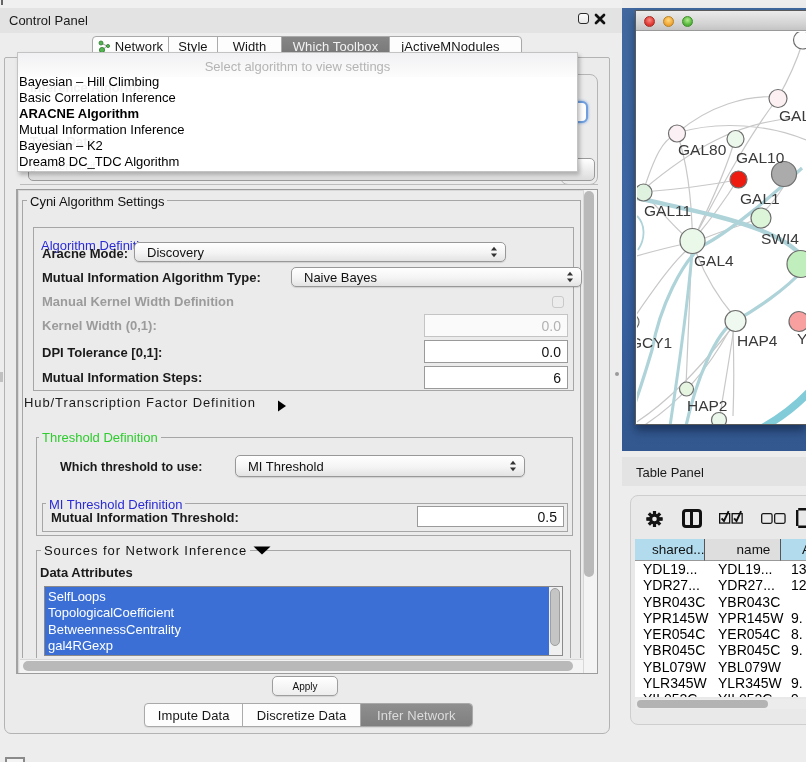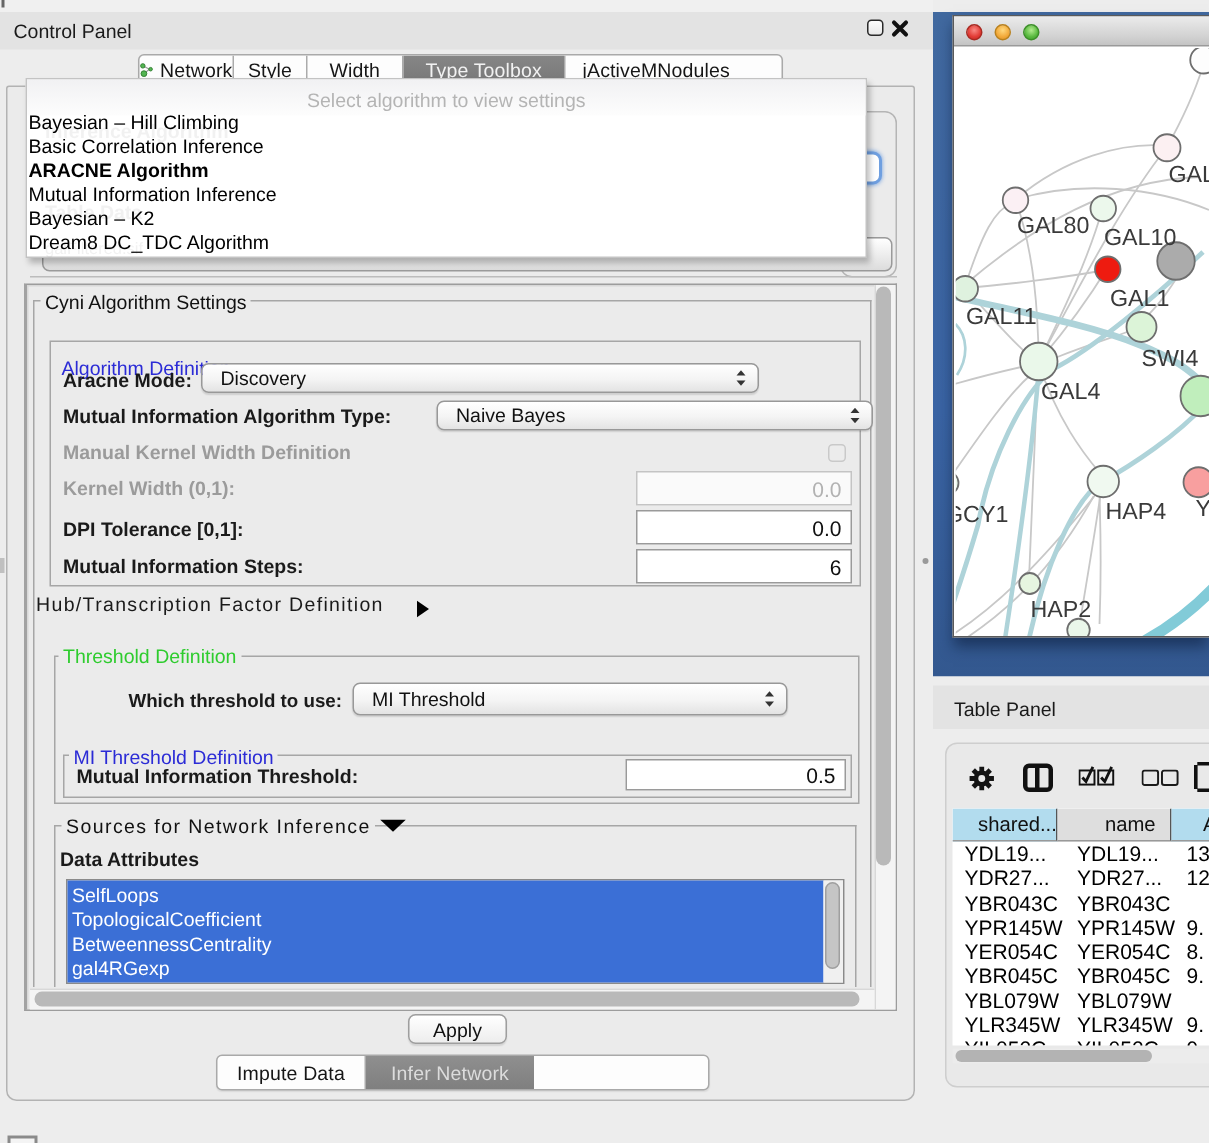--- a/index.html
+++ b/index.html
@@ -45,33 +45,33 @@
 </svg>
 
 <div class="abs" style="left:4px;top:57px;width:606px;height:677px;background:#ebebeb;border:1px solid #b3b3b3;border-radius:2px 2px 7px 7px;"></div>
 
 <div class="abs" style="left:560px;top:74px;width:38px;height:111px;border:1px solid #b5b5b5;border-radius:8px;background:#ebebeb;"></div>
 <div class="abs" style="left:560px;top:101px;width:28px;height:22px;border:2px solid #6f9fe0;border-radius:6px;background:#fff;box-shadow:0 0 3px #6f9fe0;"></div>
 <div class="abs" style="left:28px;top:158px;width:567px;height:23px;border:1px solid #9a9a9a;border-radius:5px;background:linear-gradient(#fff,#dcdcdc);"></div>
 <div class="abs" style="left:20px;top:184px;width:578px;height:1px;background:#bcbcbc;"></div>
 
 <div class="seg-group" style="left:92px;top:36px;width:430px;height:20px;">
-  <div class="seg" style="width:63px;">
+  <div class="seg" style="width:76px;">
     <svg width="13" height="13" viewBox="0 0 13 13" style="margin-right:4px;">
       <line x1="3" y1="3" x2="9" y2="6" stroke="#999" stroke-width="1"></line>
       <line x1="4" y1="10" x2="9" y2="6" stroke="#999" stroke-width="1"></line>
       <circle cx="3" cy="3" r="2" fill="#53b552" stroke="#2c7a2c" stroke-width="0.8"></circle>
       <circle cx="4" cy="10" r="2.6" fill="#53b552" stroke="#2c7a2c" stroke-width="0.8"></circle>
       <circle cx="10" cy="6" r="1.6" fill="#53b552" stroke="#2c7a2c" stroke-width="0.8"></circle>
     </svg>
     Network
   </div>
   <div class="seg" style="width:49px;">Style</div>
   <div class="seg" style="width:64px;">Width</div>
-  <div class="seg sel" style="width:108px;">Type Toolbox</div>
+  <div class="seg sel" style="width:108px;">Which Toolbox</div>
   <div class="seg" style="width:121px;">jActiveMNodules</div>
 </div>
 
 <div class="abs" style="left:16px;top:189px;width:582px;height:485px;border:1px solid #9c9c9c;border-left:2px solid #a2a2a2;background:#ebebeb;box-shadow:inset 1px 1px 0 #d8d8d8;"></div>
 
 <div class="abs" style="left:583px;top:190px;width:14px;height:483px;background:#f4f4f4;border-left:1px solid #d8d8d8;"></div>
 <div class="abs" style="left:584px;top:191px;width:10px;height:386px;background:#b9b9b9;border-radius:5px;"></div>
 
 <div class="abs" style="left:20px;top:659px;width:563px;height:14px;background:#f4f4f4;border-top:1px solid #d8d8d8;"></div>
 <div class="abs" style="left:23px;top:661px;width:550px;height:10px;background:#b9b9b9;border-radius:5px;"></div>
@@ -119,21 +119,21 @@
   </div>
 
 <div class="abs lbl" style="left:24px;top:395px;letter-spacing:0.9px;">Hub/Transcription Factor Definition</div>
 <svg class="abs" style="left:277px;top:400px;" width="10" height="12" viewBox="0 0 10 12">
     <path d="M1 0.5 L9 6 L1 11.5 Z" fill="#000"></path>
   </svg>
 
 <div class="fieldset" style="left:36px;top:437px;width:537px;height:99px;"></div>
 <div class="ftitle" style="left:39px;top:430px;color:#2ecc2e;">Threshold Definition</div>
 
-<div class="abs lbl bold" style="left:60px;top:460px;width:168px;text-align:right;font-size:12.5px;">Which threshold to use:</div>
+<div class="abs lbl bold" style="left:60px;top:460px;width:168px;font-size:12.5px;">Which threshold to use:</div>
 <div class="combo" style="left:235px;top:455px;width:290px;height:22px;">
   <span class="ctext">MI Threshold</span>
   <svg class="spin" viewBox="0 0 8 12">
       <path d="M1 4.4 L4 0.8 L7 4.4 Z" fill="#333"></path>
       <path d="M1 7.6 L4 11.2 L7 7.6 Z" fill="#333"></path>
     </svg>
 </div>
 
 <div class="fieldset" style="left:42px;top:503px;width:526px;height:29px;"></div>
 <div class="ftitle" style="left:46px;top:497px;color:#2b2bd6;">MI Threshold Definition</div>
@@ -149,24 +149,25 @@
   </svg>
 
 <div class="abs lbl bold" style="left:40px;top:565px;">Data Attributes</div>
 
 <div class="abs" style="left:44px;top:586px;width:519px;height:70px;border:1px solid #8a8a8a;background:#fff;"></div>
 <div class="abs" style="left:45px;top:587px;width:504px;height:68px;background:#3b6fd6;"></div>
 <div class="abs" style="left:48px;top:589px;font-size:13px;color:#fff;line-height:16.3px;white-space:nowrap;">SelfLoops<br>TopologicalCoefficient<br>BetweennessCentrality<br>gal4RGexp</div>
 <div class="abs" style="left:549px;top:587px;width:13px;height:68px;background:#f0f0f0;"></div>
 <div class="abs" style="left:550px;top:588px;width:10px;height:58px;background:#c5c5c5;border:1px solid #9f9f9f;border-radius:5px;"></div>
 
-<div class="abs" style="left:272px;top:676px;width:66px;height:20px;border:1px solid #9e9e9e;border-radius:5px;background:linear-gradient(#ffffff,#ededed);box-shadow:0 1px 1px rgba(0,0,0,0.1);display:flex;align-items:center;justify-content:center;font-size:13px;color:#111;">Apply</div>
+<div class="abs" style="left:272px;top:676px;width:66px;height:20px;border:1px solid #9e9e9e;border-radius:5px;background:linear-gradient(#ffffff,#ededed);box-shadow:0 1px 1px rgba(0,0,0,0.1);display:flex;align-items:center;justify-content:center;font-size:10px;color:#111;">Apply</div>
 
 <div class="seg-group" style="left:144px;top:703px;width:329px;height:24px;">
   <div class="seg" style="width:99px;">Impute Data</div>
+  <div class="seg" style="width:118px;">Discretize Data</div>
   <div class="seg sel" style="width:112px;background:linear-gradient(#8f8f8f,#7f7f7f);color:#dcdcdc;">Infer Network</div>
 </div>
 
 <div class="abs" style="left:5px;top:757px;width:20px;height:10px;border:2px solid #8a8a8a;background:#f4f4f4;"></div>
 
 <div class="abs" style="left:17px;top:52px;width:561px;height:120px;background:#fff;border:1px solid #c3c3c3;box-shadow:2px 3px 4px rgba(0,0,0,0.25);"></div>
 <div class="abs" style="left:18px;top:53px;width:559px;height:24px;background:linear-gradient(#f1f1f3,#fdfdfd);"></div>
 <div class="abs" style="left:18px;top:59px;width:559px;text-align:center;font-size:13px;color:#b4b4b4;">Select algorithm to view settings</div>
 <div class="abs" style="left:30px;top:80px;font-size:13px;color:rgba(120,120,120,0.10);font-weight:bold;">Inference Algorithm</div>
 <div class="abs" style="left:30px;top:134px;font-size:13px;color:rgba(120,120,120,0.10);font-weight:bold;">Table Data</div>

